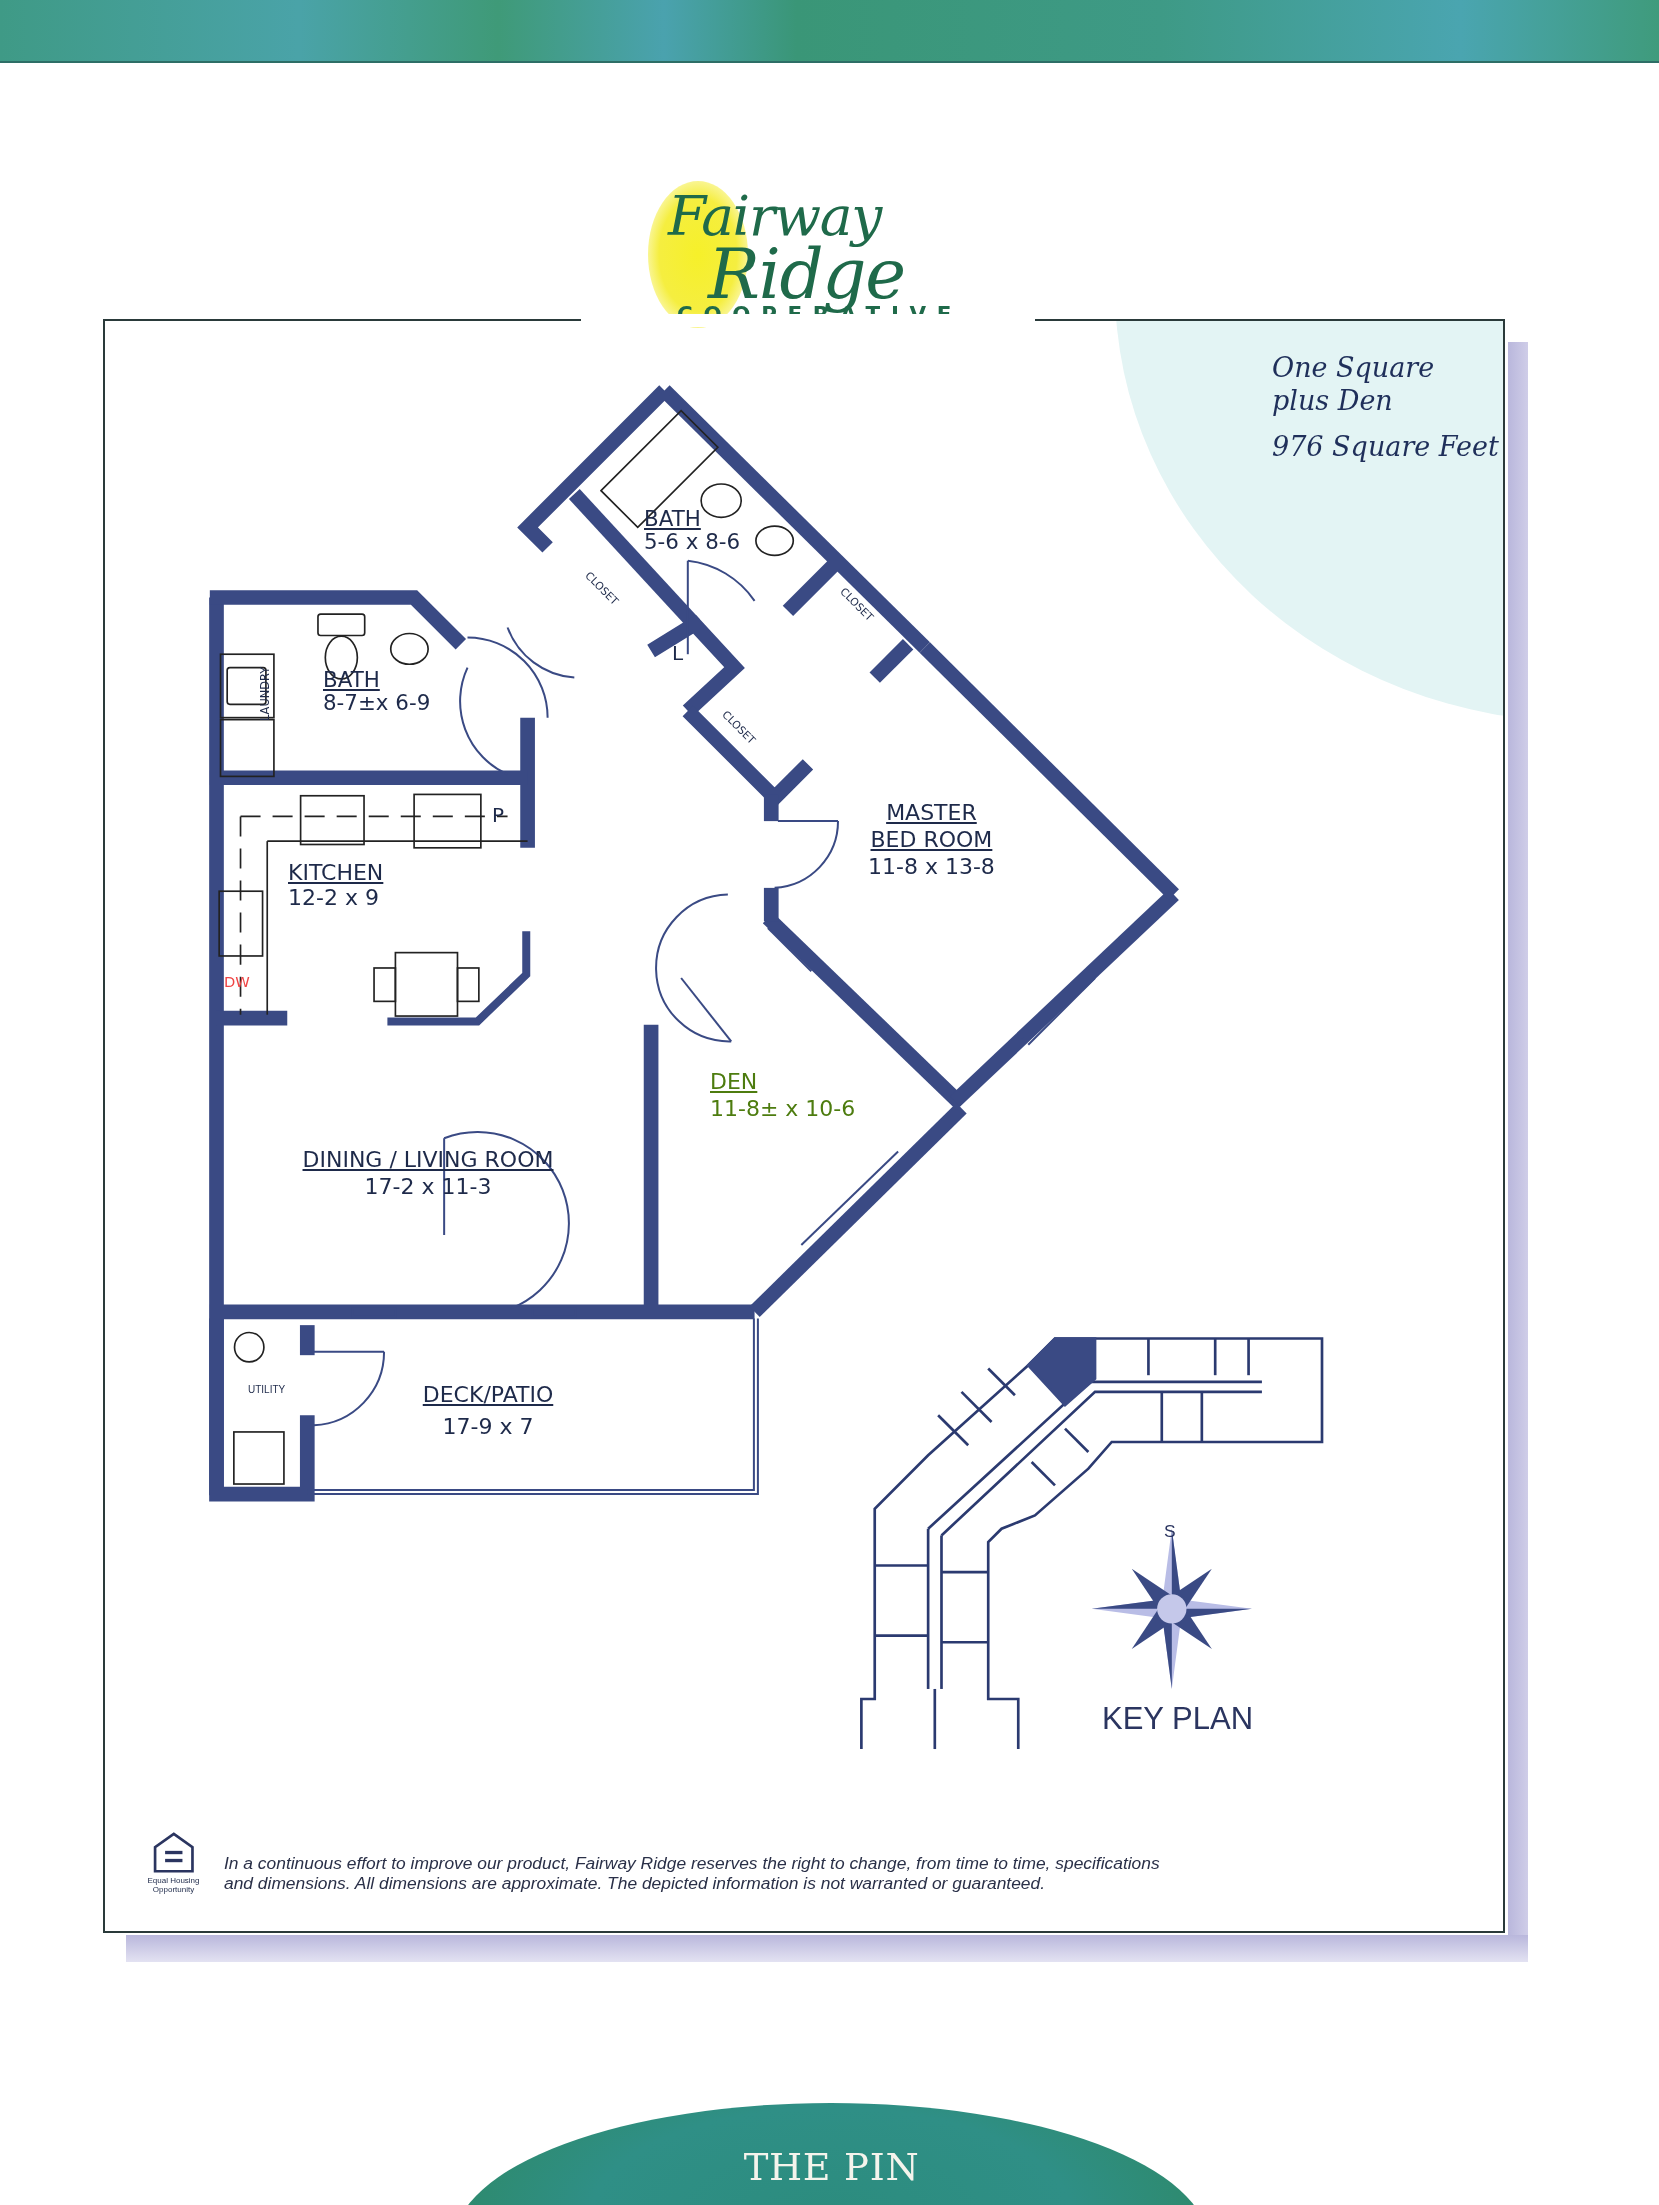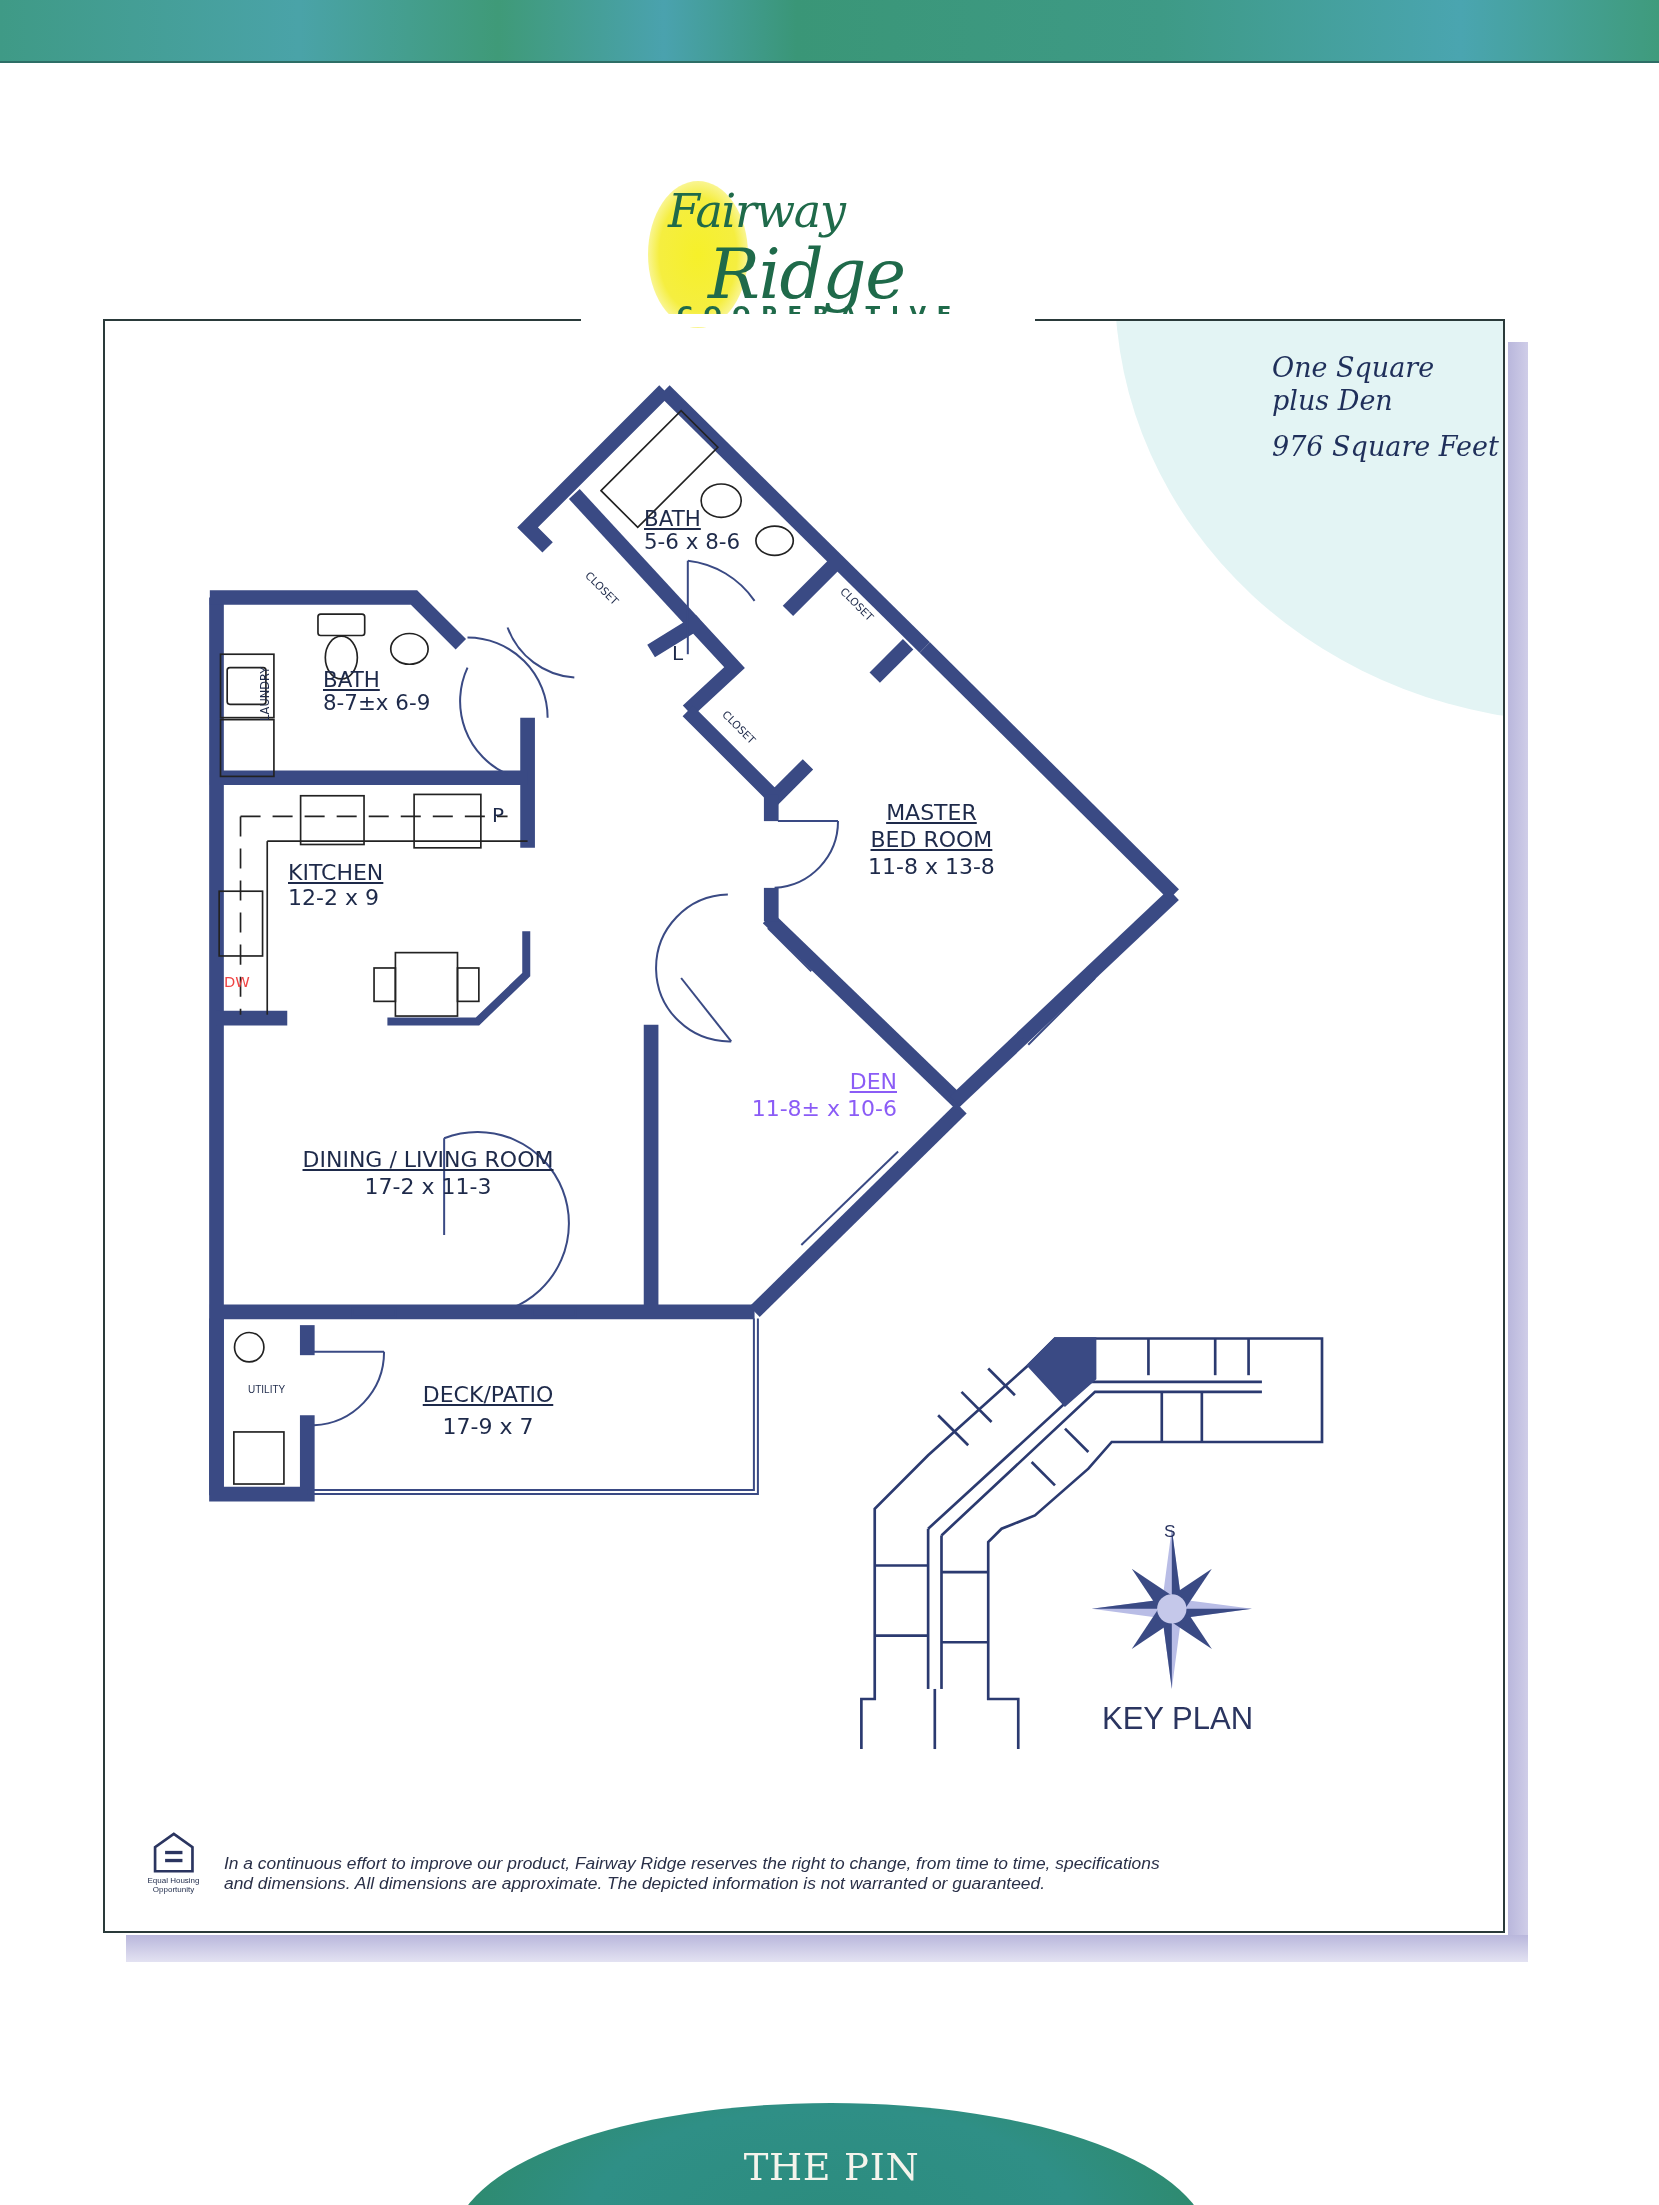--- a/index.html
+++ b/index.html
@@ -3,21 +3,21 @@
 <meta charset="utf-8">
 <style>
   html, body { margin:0; padding:0; }
   body { width:1660px; height:2205px; position:relative; overflow:hidden; background:#ffffff; font-family:"Liberation Sans", sans-serif; }
   .top-band { position:absolute; left:0; top:0; width:1660px; height:61px;
     background:linear-gradient(90deg,#3f9a86 0%,#4aa3a8 18%,#3f9a78 30%,#4aa2ae 40%,#3a9677 48%,#3e9a86 70%,#4aa5b0 88%,#3f9b7c 100%);
     border-bottom:2px solid #2d6e66; }
   .logo { position:absolute; left:628px; top:154px; width:374px; height:180px; }
   .logo-sun { position:absolute; left:20px; top:27px; width:100px; height:147px; border-radius:50%;
     background:radial-gradient(ellipse at 50% 50%, #f6f02a 0%, #f5ee40 55%, rgba(246,240,80,0.2) 85%, rgba(255,255,255,0) 100%); }
-  .logo-line1 { position:absolute; left:40px; top:30px; font-family:"DejaVu Serif", serif; font-style:italic; font-size:46px; color:#1f6a4a; letter-spacing:-1.3px; }
+  .logo-line1 { position:absolute; left:40px; top:30px; font-family:"DejaVu Serif", serif; font-style:italic; font-size:55px; color:#1f6a4a; letter-spacing:-1.3px; }
   .logo-line2 { position:absolute; left:80px; top:80px; font-family:"DejaVu Serif", serif; font-style:italic; font-size:69px; color:#1f6a4a; letter-spacing:-1.3px; }
   .logo-sub { position:absolute; left:49px; top:148px; font-family:"DejaVu Sans", sans-serif; font-weight:bold; font-size:21.4px; letter-spacing:10.7px; color:#1f6a4a; }
   .frame { position:absolute; left:103px; top:319px; width:1402px; height:1614px; border:2px solid #2a3a3a; background:transparent; box-sizing:border-box; }
   .frame-shadow-r { position:absolute; left:1508px; top:342px; width:20px; height:1609px; background:linear-gradient(90deg,#b9b7dc,#cfcde8); }
   .frame-shadow-b { position:absolute; left:126px; top:1935px; width:1402px; height:27px; background:linear-gradient(180deg,#b9b7dc,#e3e2f2); }
   .frame-gap { position:absolute; left:581px; top:314px; width:454px; height:13.4px; background:#fff; }
   .corner-swoosh { position:absolute; left:1115px; top:321px; width:389px; height:427px; overflow:hidden; }
   .corner-swoosh div { position:absolute; left:0; top:-467px; width:935px; height:868px; border-radius:50%; background:#e3f4f4; }
   .unit-info { position:absolute; left:1272px; top:351px; font-family:"DejaVu Serif", serif; font-style:italic; color:#1f2f5a; font-size:27px; line-height:33px; }
   .unit-info .sqft { margin-top:13.4px; }
@@ -225,21 +225,21 @@
 </div>
 <div style="position:absolute;left:288px;top:860px;font-family:'DejaVu Sans',sans-serif;color:#1e2a4a;font-size:22px;line-height:25px;">
   <div style="text-decoration:underline;">KITCHEN</div>
   <div>12-2 x 9</div>
 </div>
 <div style="position:absolute;left:868px;top:799px;font-family:'DejaVu Sans',sans-serif;color:#1e2a4a;font-size:22px;line-height:27px;text-align:center;">
   <div style="text-decoration:underline;">MASTER</div>
   <div style="text-decoration:underline;">BED ROOM</div>
   <div>11-8 x 13-8</div>
 </div>
-<div style="position:absolute;left:710px;top:1068px;width:187px;font-family:'DejaVu Sans',sans-serif;color:#8b5cf6;font-size:22px;line-height:27px;text-align:right;">
+<div style="position:absolute;left:710px;top:1068px;width:187px;font-family:'DejaVu Sans',sans-serif;color:#4d7c0f;font-size:22px;line-height:27px;text-align:left;">
   <div style="text-decoration:underline;">DEN</div>
   <div>11-8± x 10-6</div>
 </div>
 <div style="position:absolute;left:288px;top:1146px;width:280px;font-family:'DejaVu Sans',sans-serif;color:#1e2a4a;font-size:22px;line-height:27px;text-align:center;">
   <div style="text-decoration:underline;">DINING / LIVING ROOM</div>
   <div>17-2 x 11-3</div>
 </div>
 <div style="position:absolute;left:401px;top:1379px;width:174px;font-family:'DejaVu Sans',sans-serif;color:#1e2a4a;font-size:22px;line-height:32px;text-align:center;">
   <div style="text-decoration:underline;">DECK/PATIO</div>
   <div>17-9 x 7</div>

